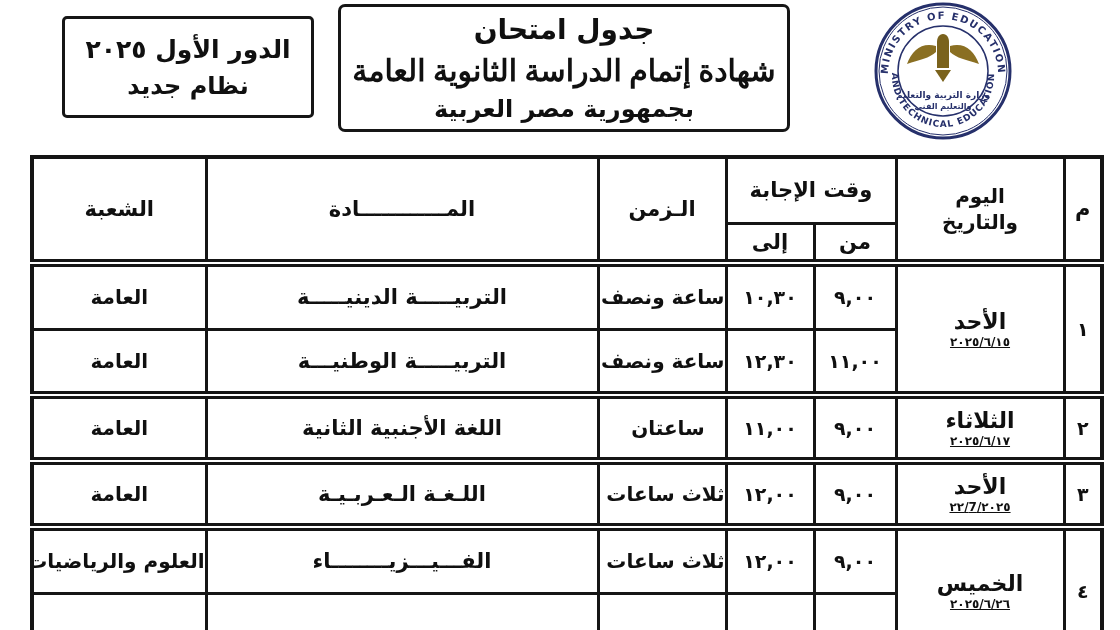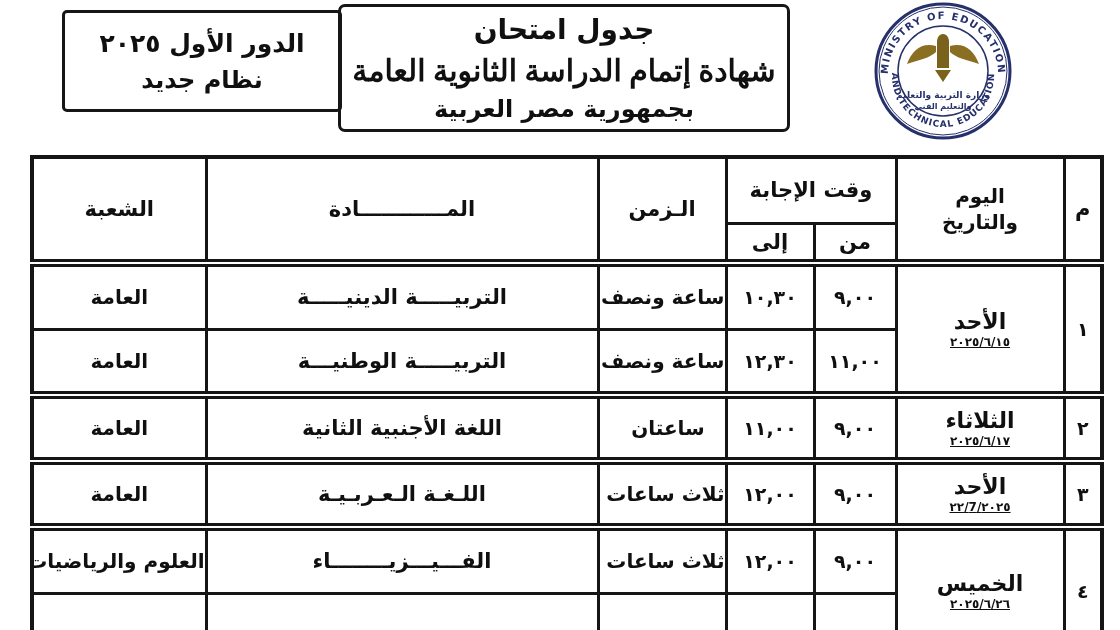--- a/index.html
+++ b/index.html
@@ -7,21 +7,21 @@
   body {
     background: #ffffff;
     color: #101010;
     font-family: "DejaVu Sans", sans-serif;
     font-weight: bold;
   }
   .page { position: relative; width: 1120px; height: 630px; background: #fff; }
 
   
   .session-box {
-    position: absolute; left: 62px; top: 10px; width: 280px; height: 102px;
+    position: absolute; left: 62px; top: 16px; width: 252px; height: 102px;
     border: 3px solid #161616; border-radius: 5px;
     display: flex; flex-direction: column; justify-content: center; align-items: center;
     gap: 8px; text-align: center; direction: rtl;
   }
   .session-box .s1 { font-size: 25px; }
   .session-box .s2 { font-size: 24px; }
 
   .title-box {
     position: absolute; left: 338px; top: 4px; width: 452px; height: 128px;
     border: 3px solid #161616; border-radius: 7px;

